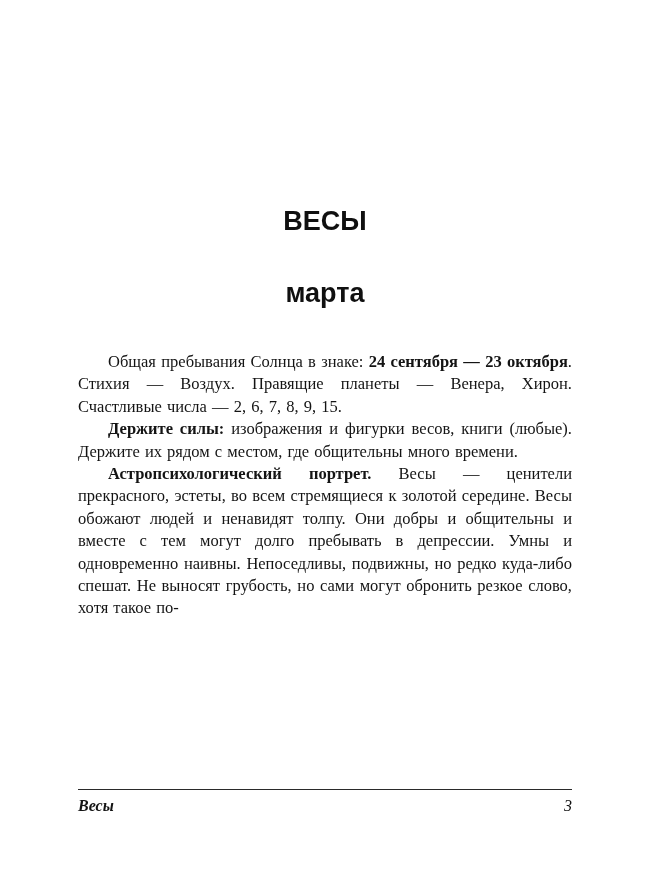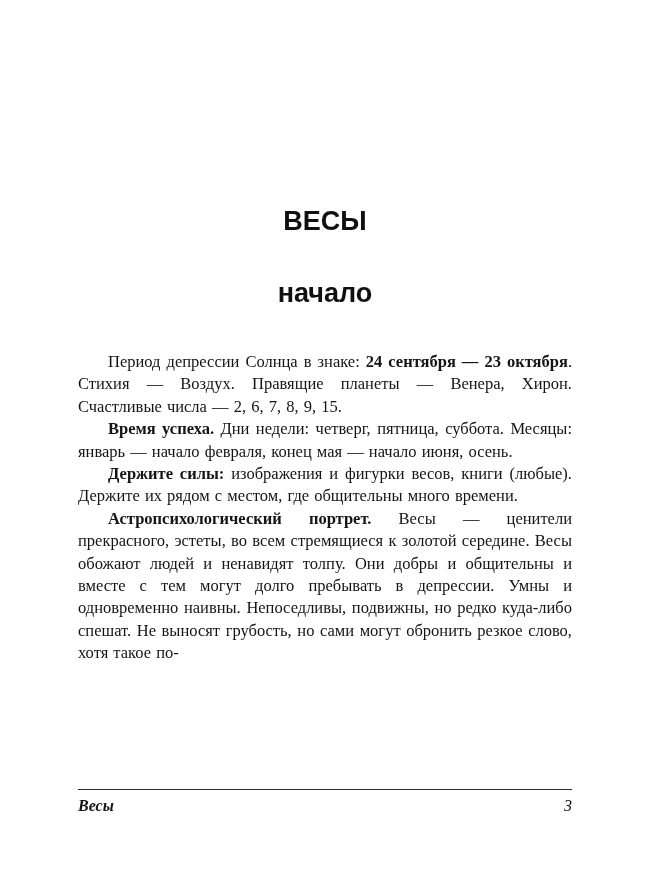--- a/index.html
+++ b/index.html
@@ -69,25 +69,24 @@
   }
 </style>
 </head>
 <body>
 
 <div class="page">
   <div class="content">
     <h1 class="title">
       <span>ВЕСЫ</span><br>
       <br>
-      <span>начало</span>
+      <span>марта</span>
     </h1>
     <div class="body-text" id="paragraphs">
-        <p class="para"><span>Период депрессии Солнца в знаке: </span><b>24 сентября — 23 октября</b><span>. Стихия — Воздух. Правящие планеты — Венера, Хирон. Счастливые числа — 2, 6, 7, 8, 9, 15.</span></p>
-        <p class="para"><b>Время успеха.</b><span> Дни недели: четверг, пятница, суббота. Месяцы: январь — начало февраля, конец мая — начало июня, осень.</span></p>
+        <p class="para"><span>Общая пребывания Солнца в знаке: </span><b>24 сентября — 23 октября</b><span>. Стихия — Воздух. Правящие планеты — Венера, Хирон. Счастливые числа — 2, 6, 7, 8, 9, 15.</span></p>
         <p class="para"><b>Держите силы:</b><span> изображения и фигурки весов, книги (любые). Держите их рядом с местом, где общительны много времени.</span></p>
         <p class="para"><b>Астропсихологический портрет.</b><span> Весы — ценители прекрасного, эстеты, во всем стремящиеся к золотой середине. Весы обожают людей и ненавидят толпу. Они добры и общительны и вместе с тем могут долго пребывать в депрессии. Умны и одновременно наивны. Непоседливы, подвижны, но редко куда-либо спешат. Не выносят грубость, но сами могут обронить резкое слово, хотя такое по-</span></p>
       </div>
   </div>
   <div class="footer">
     <span class="running-title">Весы</span>
     <span class="page-number">3</span>
   </div>
 </div>
 

